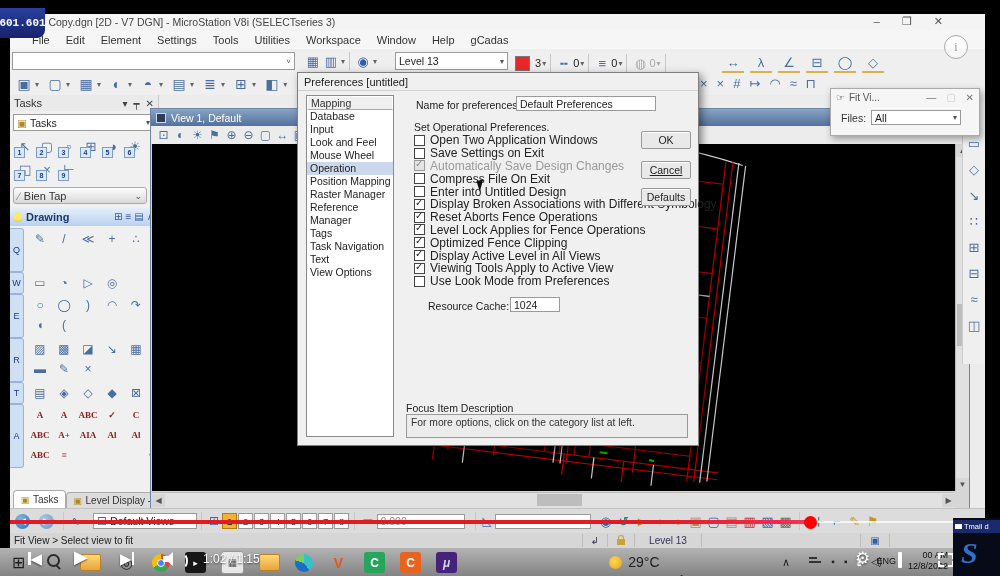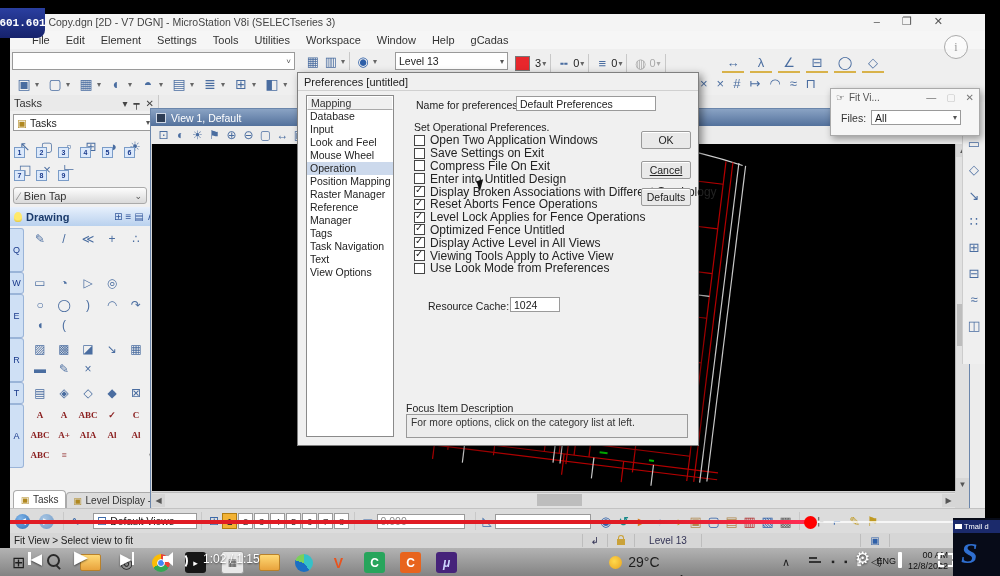--- a/index.html
+++ b/index.html
@@ -705,20 +705,24 @@
     <div class="opts">
 
     <div class="optrow">
         <span class="cb"></span>
         <span class="optlabel">Open Two Application Windows</span>
       </div>
         <div class="optrow">
         <span class="cb"></span>
         <span class="optlabel">Save Settings on Exit</span>
       </div>
+        <div class="optrow checked disabled">
+        <span class="cb"></span>
+        <span class="optlabel">Automatically Save Design Changes</span>
+      </div>
         <div class="optrow">
         <span class="cb"></span>
         <span class="optlabel">Compress File On Exit</span>
       </div>
         <div class="optrow">
         <span class="cb"></span>
         <span class="optlabel">Enter into Untitled Design</span>
       </div>
         <div class="optrow checked">
         <span class="cb"></span>
@@ -727,21 +731,21 @@
         <div class="optrow checked">
         <span class="cb"></span>
         <span class="optlabel">Reset Aborts Fence Operations</span>
       </div>
         <div class="optrow checked">
         <span class="cb"></span>
         <span class="optlabel">Level Lock Applies for Fence Operations</span>
       </div>
         <div class="optrow checked">
         <span class="cb"></span>
-        <span class="optlabel">Optimized Fence Untitled</span>
+        <span class="optlabel">Optimized Fence Clipping</span>
       </div>
         <div class="optrow checked">
         <span class="cb"></span>
         <span class="optlabel">Display Active Level in All Views</span>
       </div>
         <div class="optrow checked">
         <span class="cb"></span>
         <span class="optlabel">Viewing Tools Apply to Active View</span>
       </div>
         <div class="optrow">

